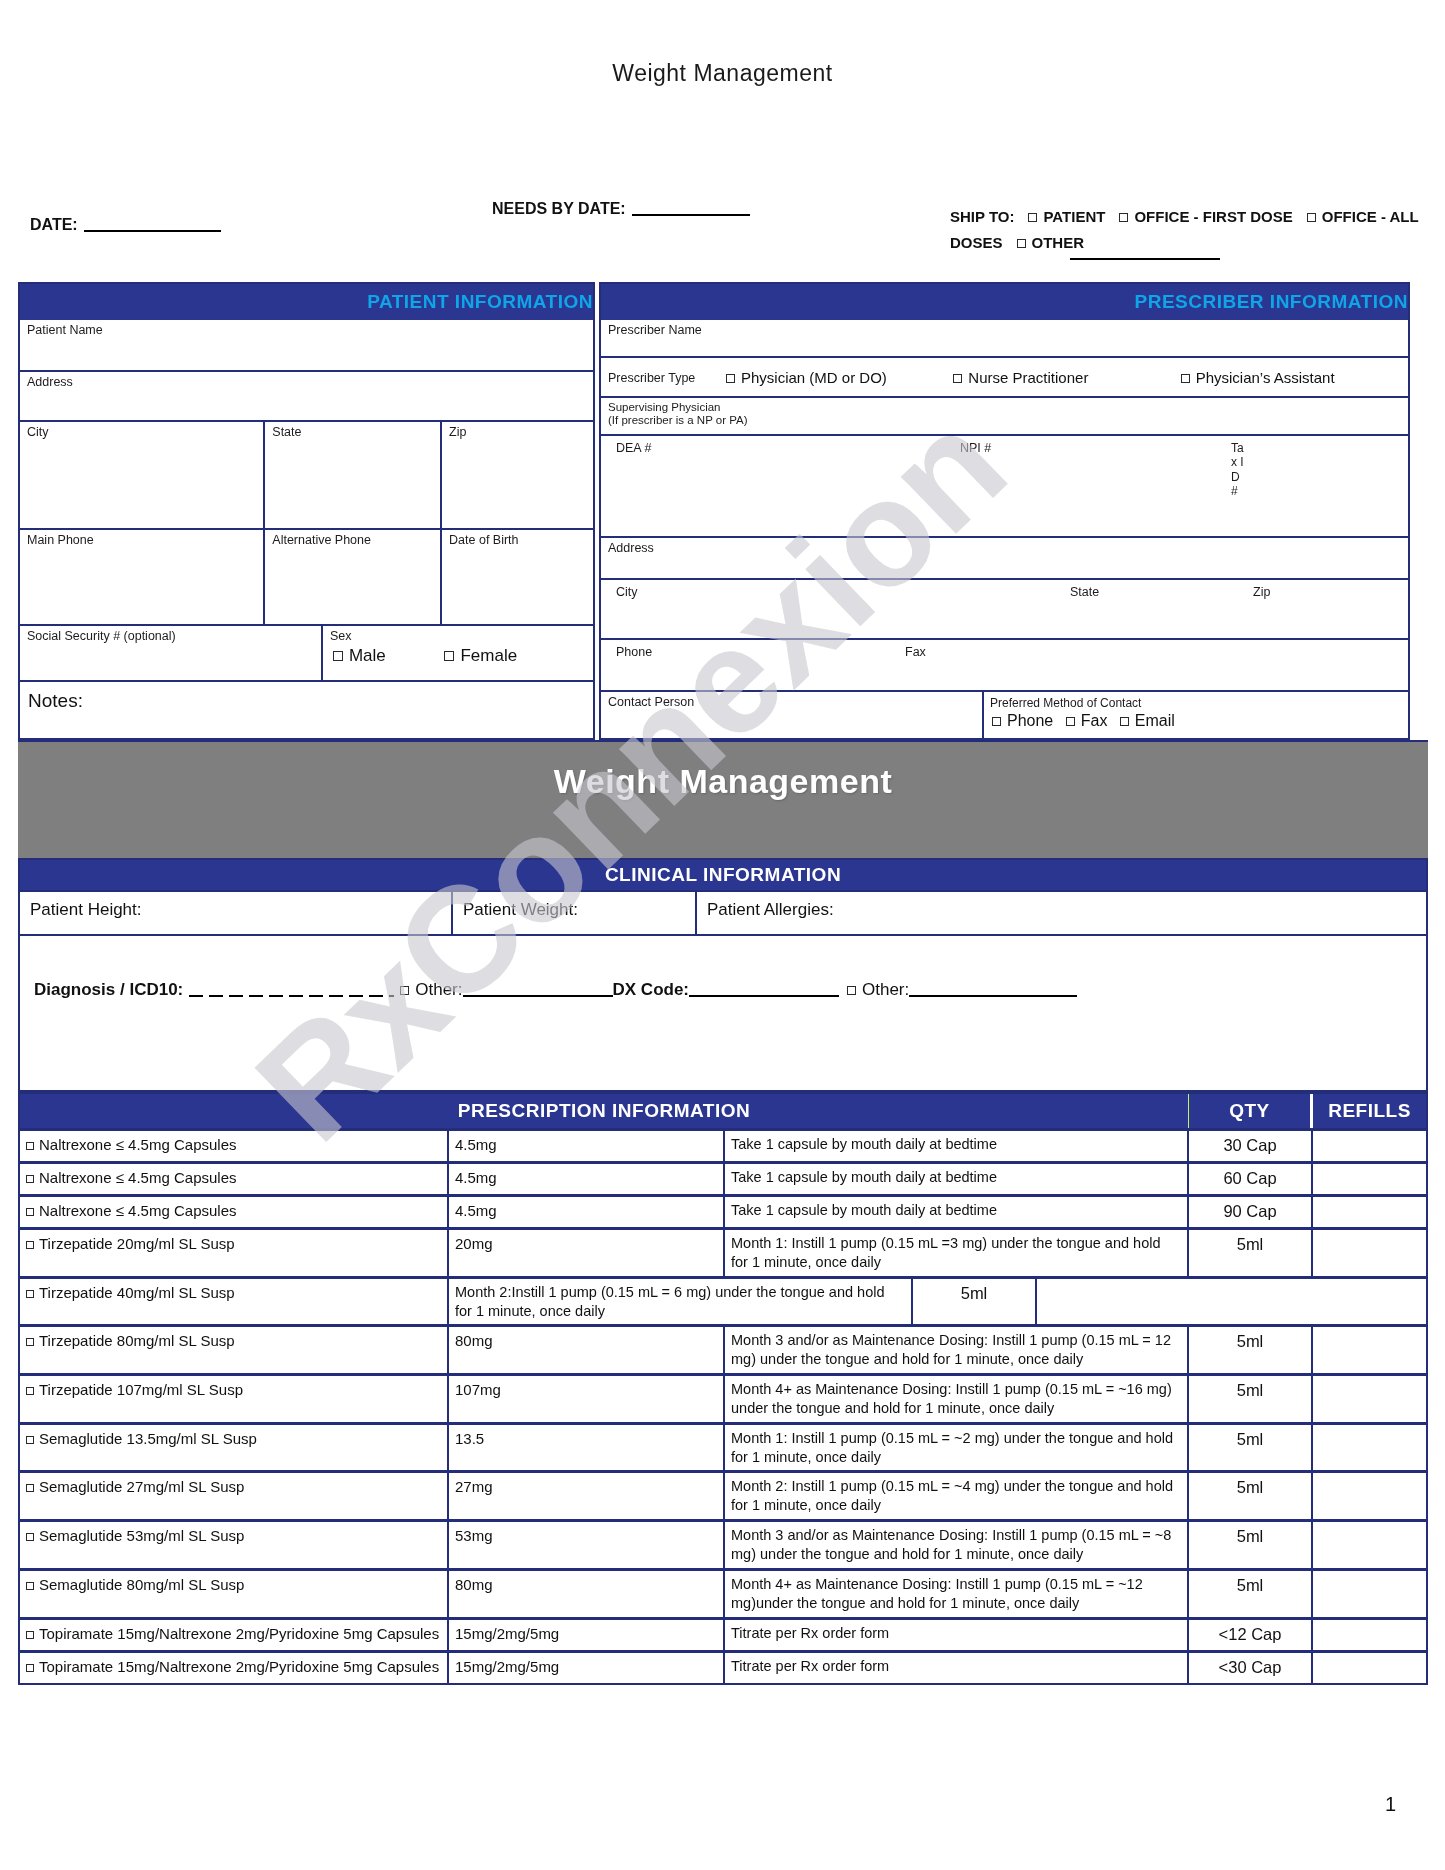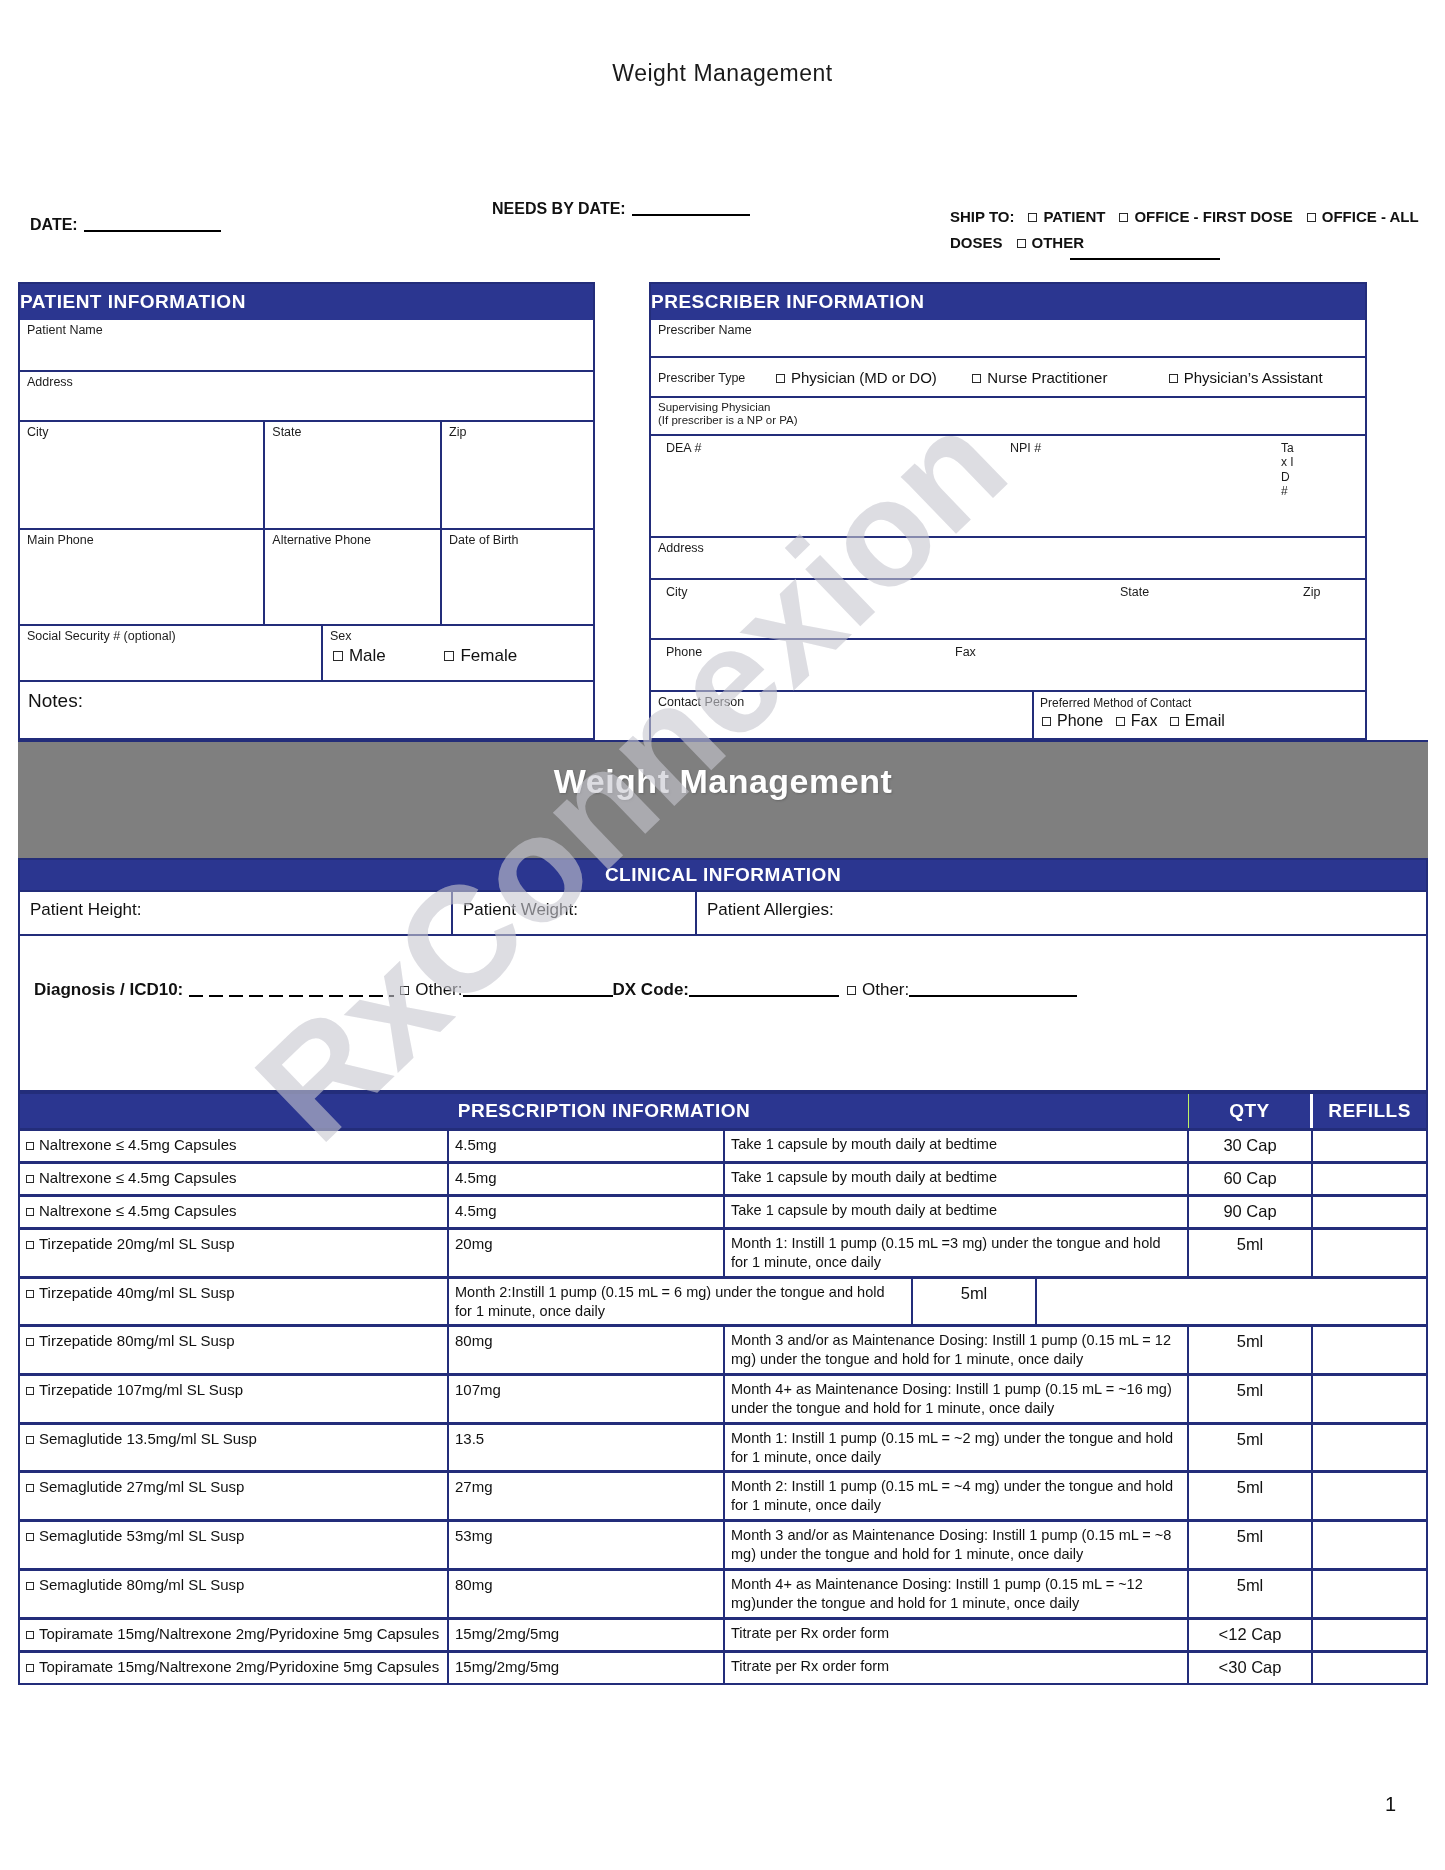--- a/index.html
+++ b/index.html
@@ -15,22 +15,22 @@
   
   .meta-date { position:absolute; left:30px; top:216px; font-size:16px; font-weight:bold; }
   .meta-needs { position:absolute; left:492px; top:200px; font-size:16px; font-weight:bold; }
   .blank { display:inline-block; height:15px; border-bottom:2.5px solid #000; vertical-align:-2px; margin-left:6px; }
   .shipto { position:absolute; left:950px; top:204px; width:478px; font-size:15px; font-weight:bold; line-height:1.75; }
   .shipto .opt { margin-left:14px; }
   .cb { display:inline-block; width:9px; height:9px; border:1.5px solid #2a2a2a; margin-right:6px; background:#fff; }
   .other-line { width:150px; margin-left:120px; margin-top:1px; border-bottom:2.5px solid #000; height:1px; }
   
   .panel { position:absolute; border:2.5px solid var(--line); background:#fff; }
-  .sec-head { background:var(--navy); color:#ffffff; font-weight:bold; font-size:19px;
-    text-align:left; height:36px; line-height:36px; letter-spacing:0.5px; }
+  .sec-head { background:var(--navy); color:#0ea5e9; font-weight:bold; font-size:19px;
+    text-align:right; height:36px; line-height:36px; letter-spacing:0.5px; }
   .prow { position:relative; border-top:2px solid var(--line); }
   .prow.noline { border-top:0; }
   .flabel { font-size:12.5px; color:#1c1c1c; display:inline-block; padding:3px 0 0 7px; line-height:1.15; }
   .cells { display:flex; }
   .cells .cell { border-right:2px solid var(--line); position:relative; }
   .cells .cell:last-child { border-right:0; }
   .stack span { display:block; font-size:11.5px; }
   .vert { width:14px; word-break:break-all; line-height:1.2; font-size:12px; padding-left:0; }
   .sexline { font-size:17px; padding:2px 0 0 10px; }
   .sexline .opt2 { margin-right:54px; }
@@ -130,21 +130,21 @@
           <span class="opt2"><span class="cb"></span><span>Male</span></span>
           <span class="opt2"><span class="cb"></span><span>Female</span></span>
         </div>
       </div>
     </div>
     <div class="prow" style="height:62px">
       <span class="notes-label">Notes:</span>
     </div>
   </div>
 
-  <div class="panel" style="left:649px;top:282px;width:718px;height:458px">
+  <div class="panel" style="left:599px;top:282px;width:811px;height:458px">
     <div class="sec-head"><span>PRESCRIBER INFORMATION</span></div>
     <div class="prow noline" style="height:36px">
       <span class="flabel">Prescriber Name</span>
     </div>
     <div class="prow ptype" style="height:40px">
       <span class="flabel">Prescriber Type</span>
       <span class="opt"><span class="cb"></span><span>Physician (MD or DO)</span></span>
       <span class="opt"><span class="cb"></span><span>Nurse Practitioner</span></span>
       <span class="opt"><span class="cb"></span><span>Physician’s Assistant</span></span>
     </div>

